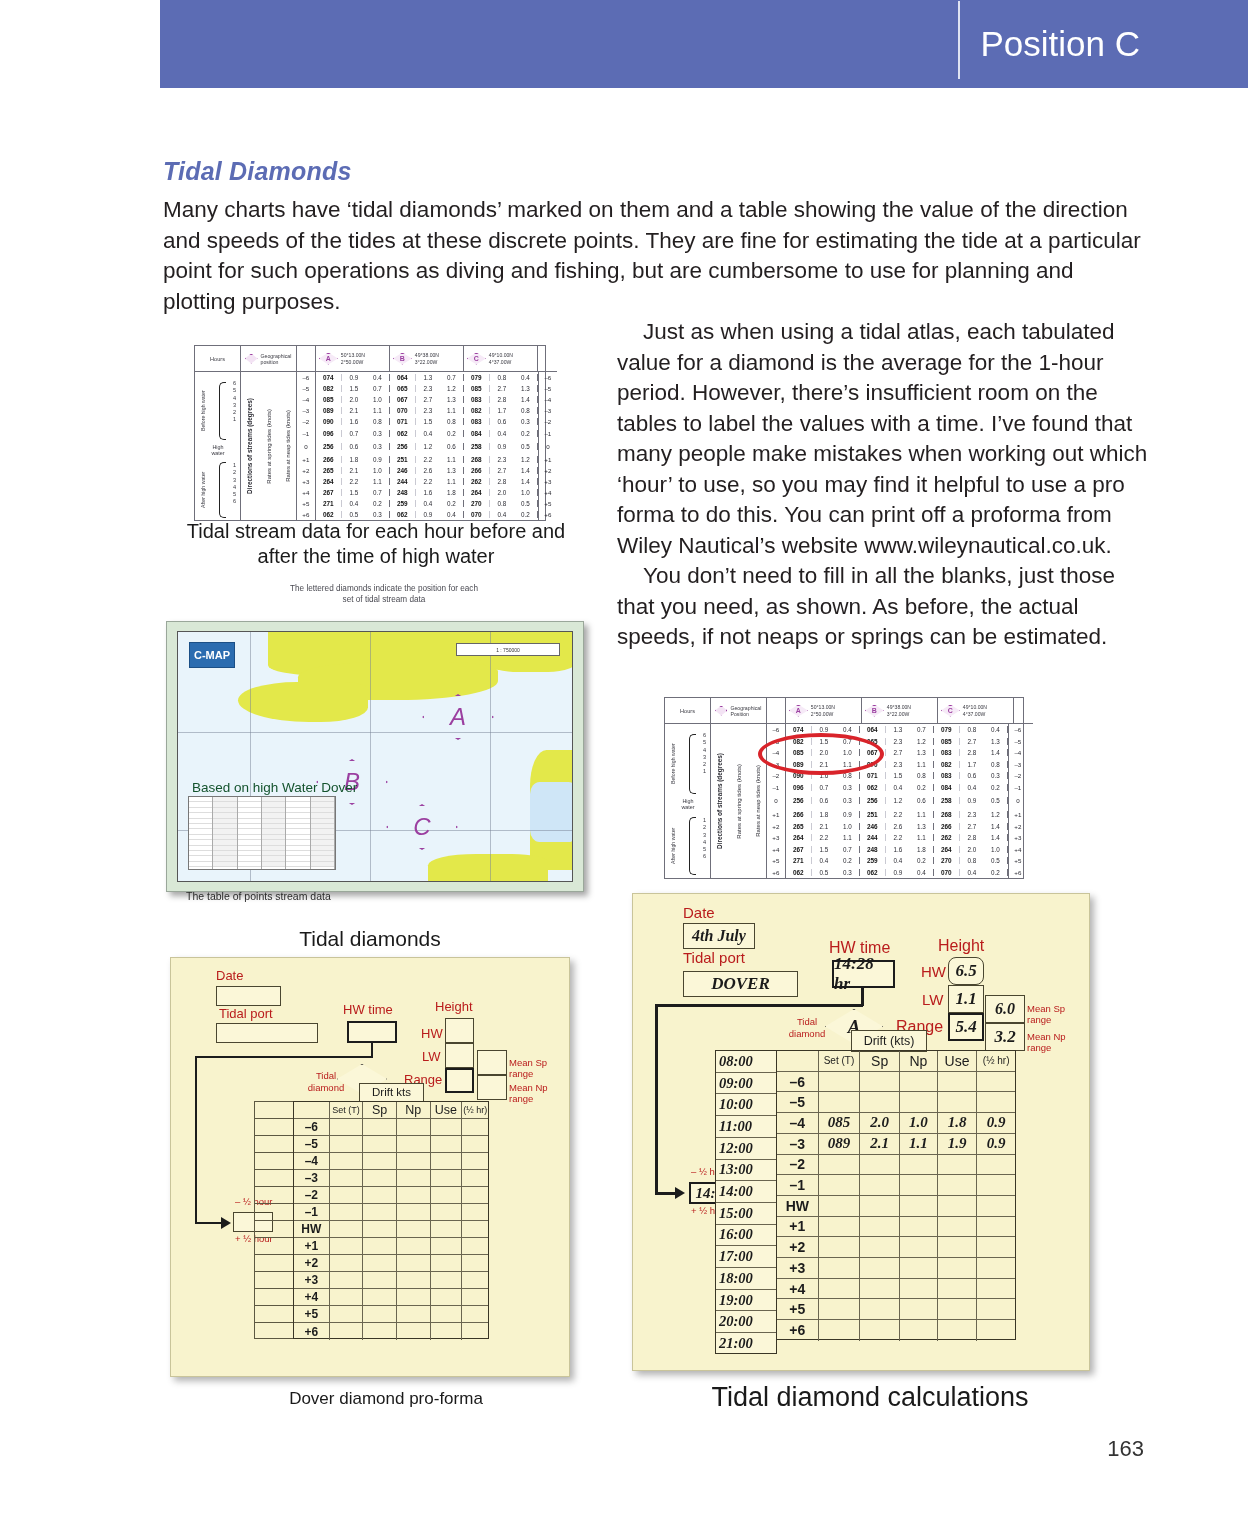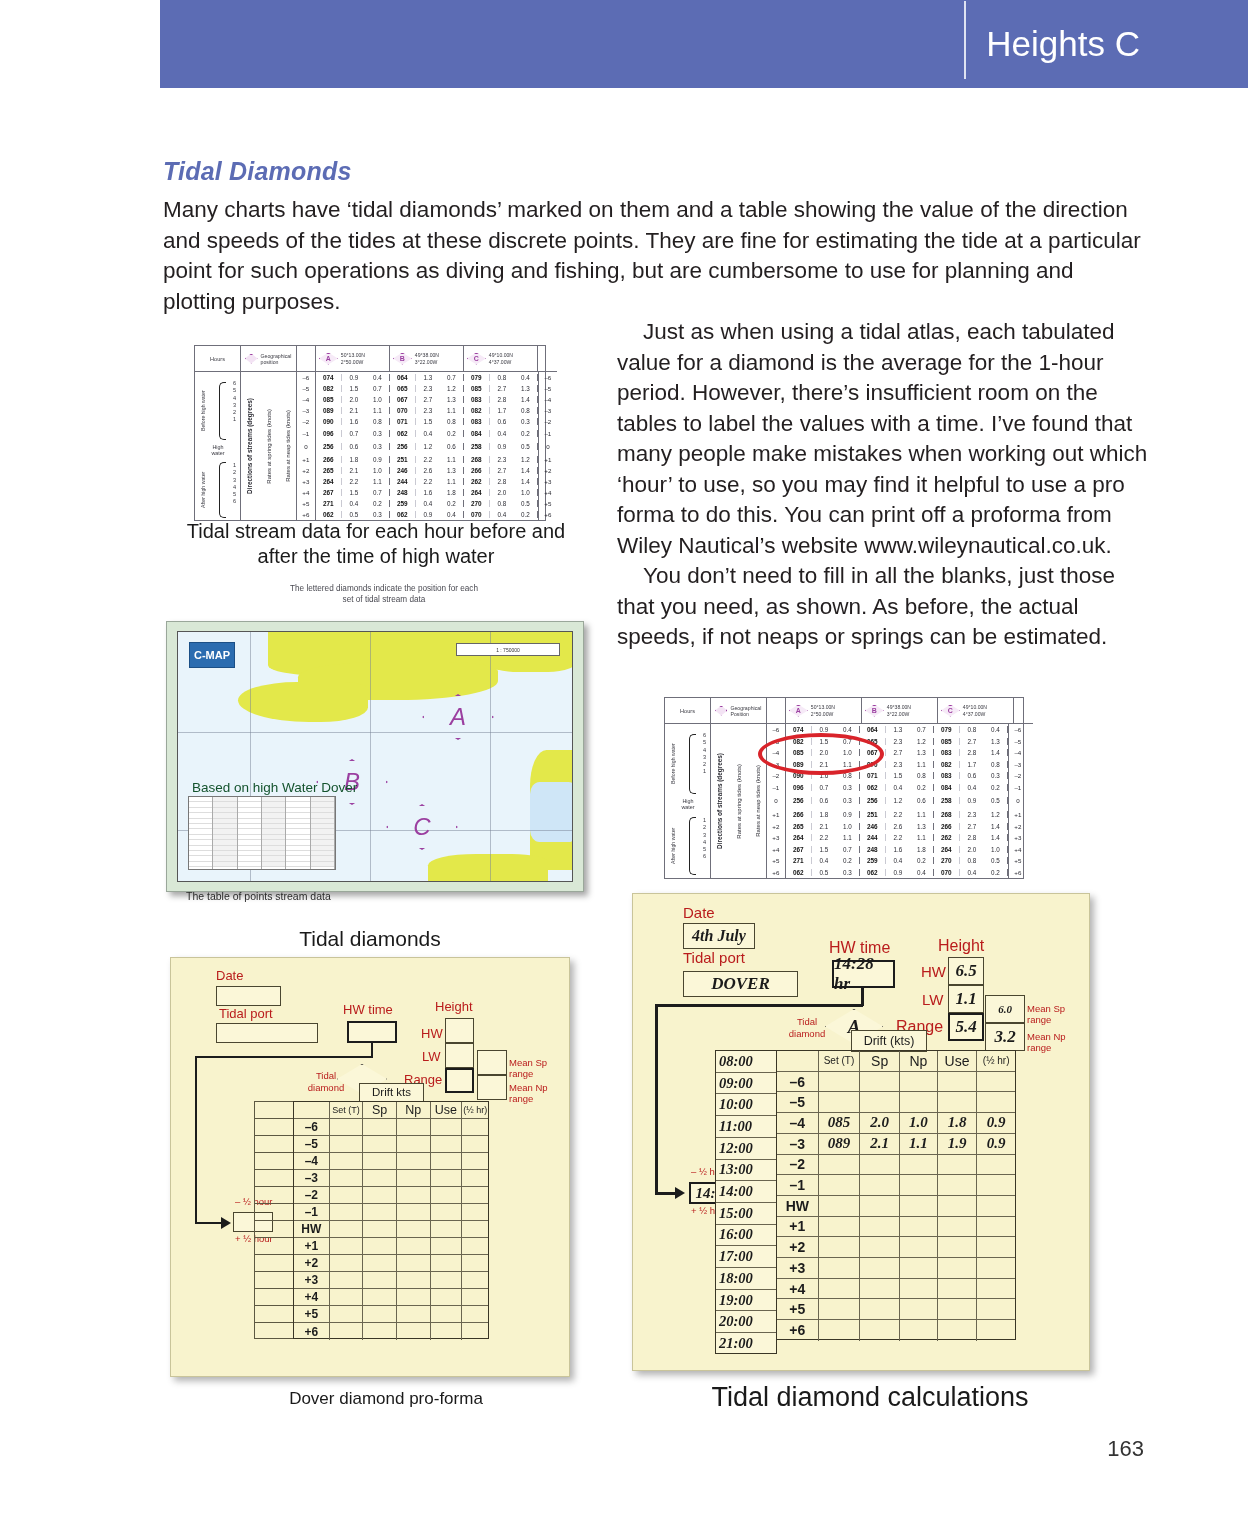--- a/index.html
+++ b/index.html
@@ -250,21 +250,21 @@
   #page-number{
     position:absolute; right:104px; top:1436px;
     font-size:22px; color:#333;
   }
 </style>
 </head>
 <body>
 
 <div id="header-bar">
   <div id="header-divider"></div>
-  <div id="header-appendix">Heights C</div>
+  <div id="header-appendix">Position C</div>
 </div>
 
 <div id="section-title">Tidal Diamonds</div>
 <div id="intro-paragraph">Many charts have ‘tidal diamonds’ marked on them and a table showing the value of the direction and speeds of the tides at these discrete points. They are fine for estimating the tide at a particular point for such operations as diving and fishing, but are cumbersome to use for planning and plotting purposes.</div>
 
 <div id="right-col-text">
   <p class="indent">Just as when using a tidal atlas, each tabulated value for a diamond is the average for the 1-hour period. However, there’s insufficient room on the tables to label the values with a time. I’ve found that many people make mistakes when working out which ‘hour’ to use, so you may find it helpful to use a pro forma to do this. You can print off a proforma from Wiley Nautical’s website www.wileynautical.co.uk.</p>
   <p class="indent">You don’t need to fill in all the blanks, just those that you need, as shown. As before, the actual speeds, if not neaps or springs can be estimated.</p>
 </div>
 
@@ -1202,26 +1202,26 @@
   <div class="lbl" style="left:50px; top:10px; font-size:15px;">Date</div>
   <div class="box hand" style="left:50px; top:29px; width:72px; height:26px; font-size:16px;">4th July</div>
   <div class="lbl" style="left:50px; top:55px; font-size:15px;">Tidal port</div>
   <div class="box hand" style="left:50px; top:77px; width:115px; height:26px; font-size:17px;">DOVER</div>
 
   <div class="lbl" style="left:196px; top:45px; font-size:16px;">HW time</div>
   <div class="box thick hand" style="left:199px; top:66px; width:63px; height:28px; font-size:17px;">14:28 hr</div>
 
   <div class="lbl" style="left:305px; top:43px; font-size:16px;">Height</div>
   <div class="lbl" style="left:288px; top:69px; font-size:15px;">HW</div>
-  <div class="box hand" style="left:315px; top:63px; width:36px; height:28px; font-size:17px;">6.5</div>
+  <div class="box hand" style="left:315px; top:63px; width:36px; height:28px; font-size:17px;border-radius:8px;">6.5</div>
   <div class="lbl" style="left:289px; top:97px; font-size:15px;">LW</div>
   <div class="box hand" style="left:315px; top:91px; width:36px; height:28px; font-size:17px;">1.1</div>
   <div class="lbl" style="left:263px; top:124px; font-size:16px;">Range</div>
   <div class="box thick hand" style="left:315px; top:119px; width:36px; height:28px; font-size:17px;">5.4</div>
-  <div class="box hand" style="left:352px; top:101px; width:40px; height:28px; font-size:11px;">6.0</div>
+  <div class="box hand" style="left:352px; top:101px; width:40px; height:28px; font-size:16px;">6.0</div>
   <div class="box hand" style="left:352px; top:129px; width:40px; height:28px; font-size:17px;">3.2</div>
   <div class="lbl sm" style="left:394px; top:109px;">Mean Sp range</div>
   <div class="lbl sm" style="left:394px; top:137px;">Mean Np range</div>
 
   <div class="lbl sm" style="left:152px; top:122px; line-height:12px; text-align:center; width:44px;">Tidal<br>diamond</div>
   <div class="diamond-shape hand" style="left:192px; top:115px; width:58px; height:35px; font-size:19px;">A</div>
 
   <div class="box" style="left:218px; top:136px; width:76px; height:22px; border-width:1.8px;">
     <div style="position:absolute; left:0; right:0; top:3px; text-align:center; font-size:12.5px; color:#1c1c1c;">Drift (kts)</div>
   </div>

